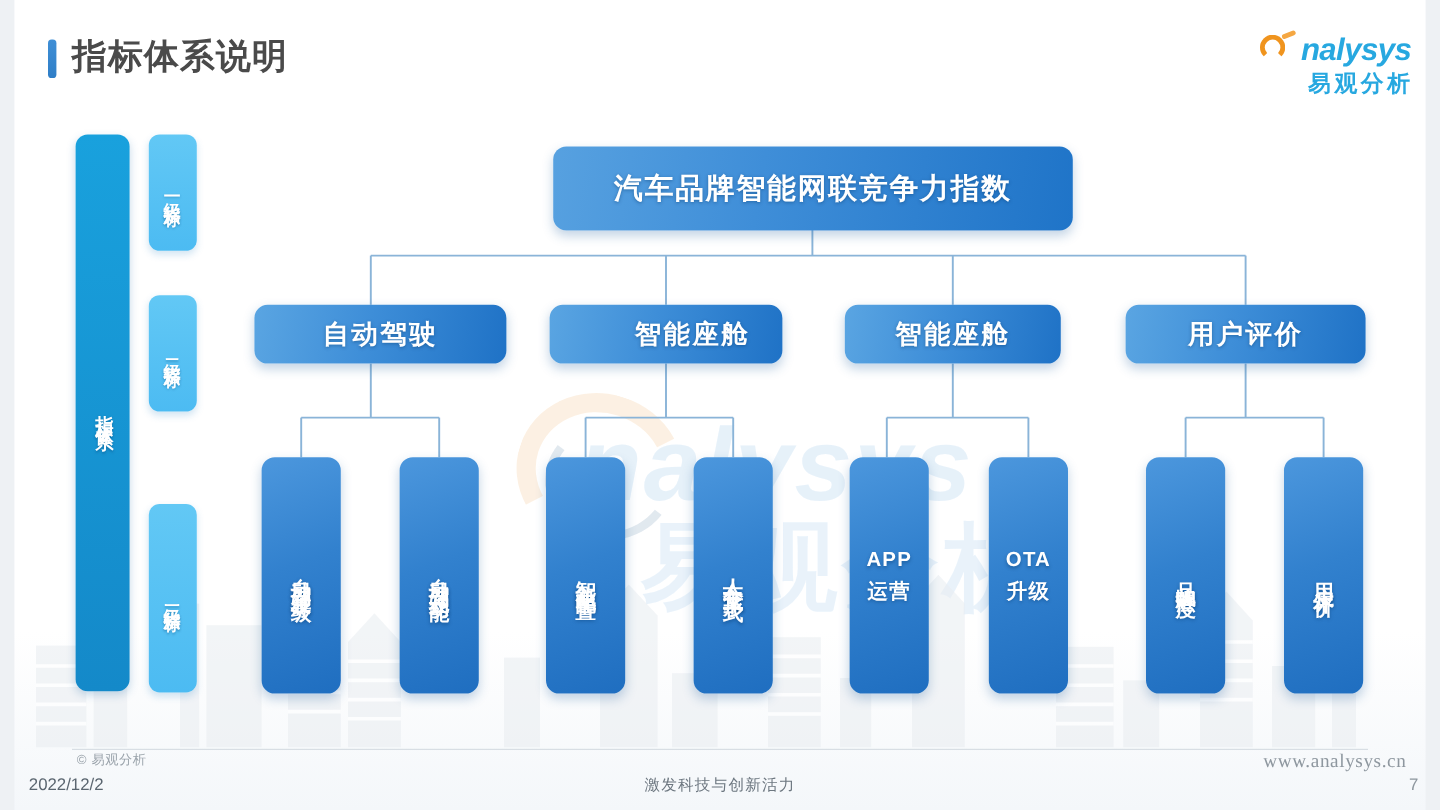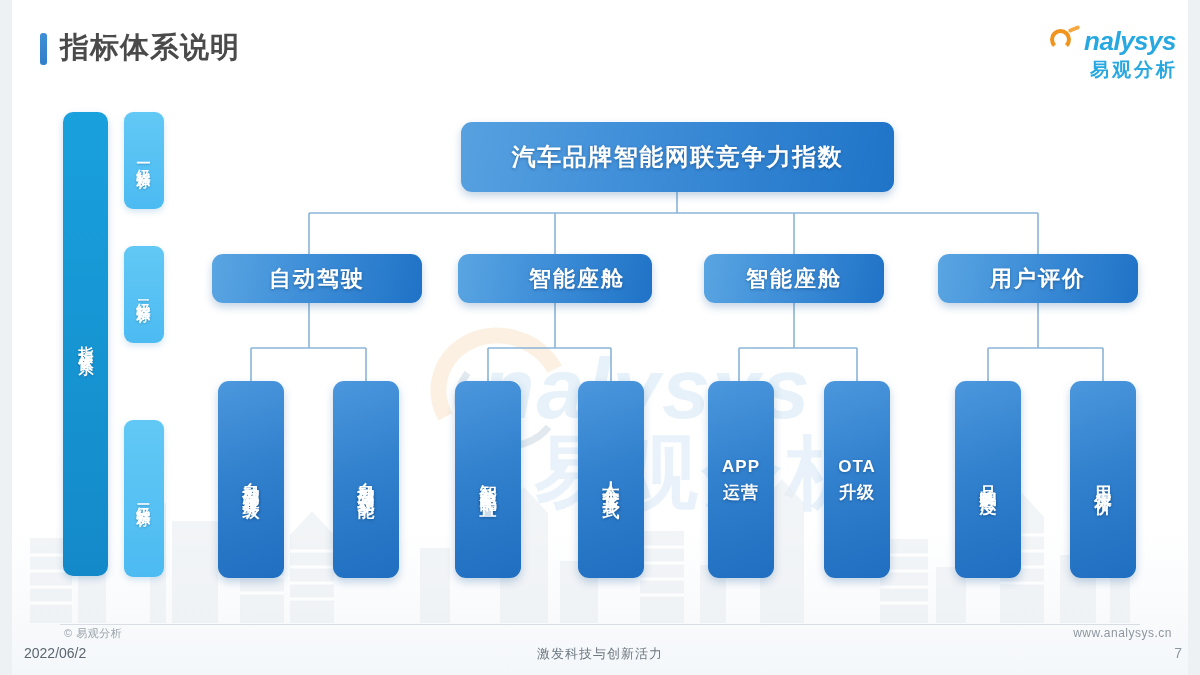--- a/index.html
+++ b/index.html
@@ -201,21 +201,21 @@
   .date {
     position: absolute; left: 24px; top: 645px;
     font-size: 14px; color: #5b6670;
   }
   .slogan {
     position: absolute; left: 0; top: 645px; width: 1200px;
     text-align: center; font-size: 13px; color: #6d7780; letter-spacing: 1px;
   }
   .site {
     position: absolute; right: 28px; top: 626px;
-    font-size: 12px; color: #8e979f; letter-spacing: .5px;
+    font-size: 16px; color: #8e979f; letter-spacing: .5px; font-family: Liberation Serif, serif;
   }
   .pageno {
     position: absolute; right: 18px; top: 645px;
     font-size: 14px; color: #8e979f;
   }
   .edge-l, .edge-r {
     position: absolute; top: 0; width: 12px; height: 675px;
     background: #eef1f4;
   }
   .edge-l { left: 0; }
@@ -392,18 +392,18 @@
   </div>
   <div class="node node-l3 n3-7">
     <span class="vtxt">品牌热度</span>
   </div>
   <div class="node node-l3 n3-8">
     <span class="vtxt">用户评价</span>
   </div>
 
   <div class="footer-rule"></div>
   <div class="copy">© 易观分析</div>
-  <div class="date">2022/06/2</div>
+  <div class="date">2022/12/2</div>
   <div class="slogan">激发科技与创新活力</div>
   <div class="site">www.analysys.cn</div>
   <div class="pageno">7</div>
 
 </div>
 
 </body></html>

